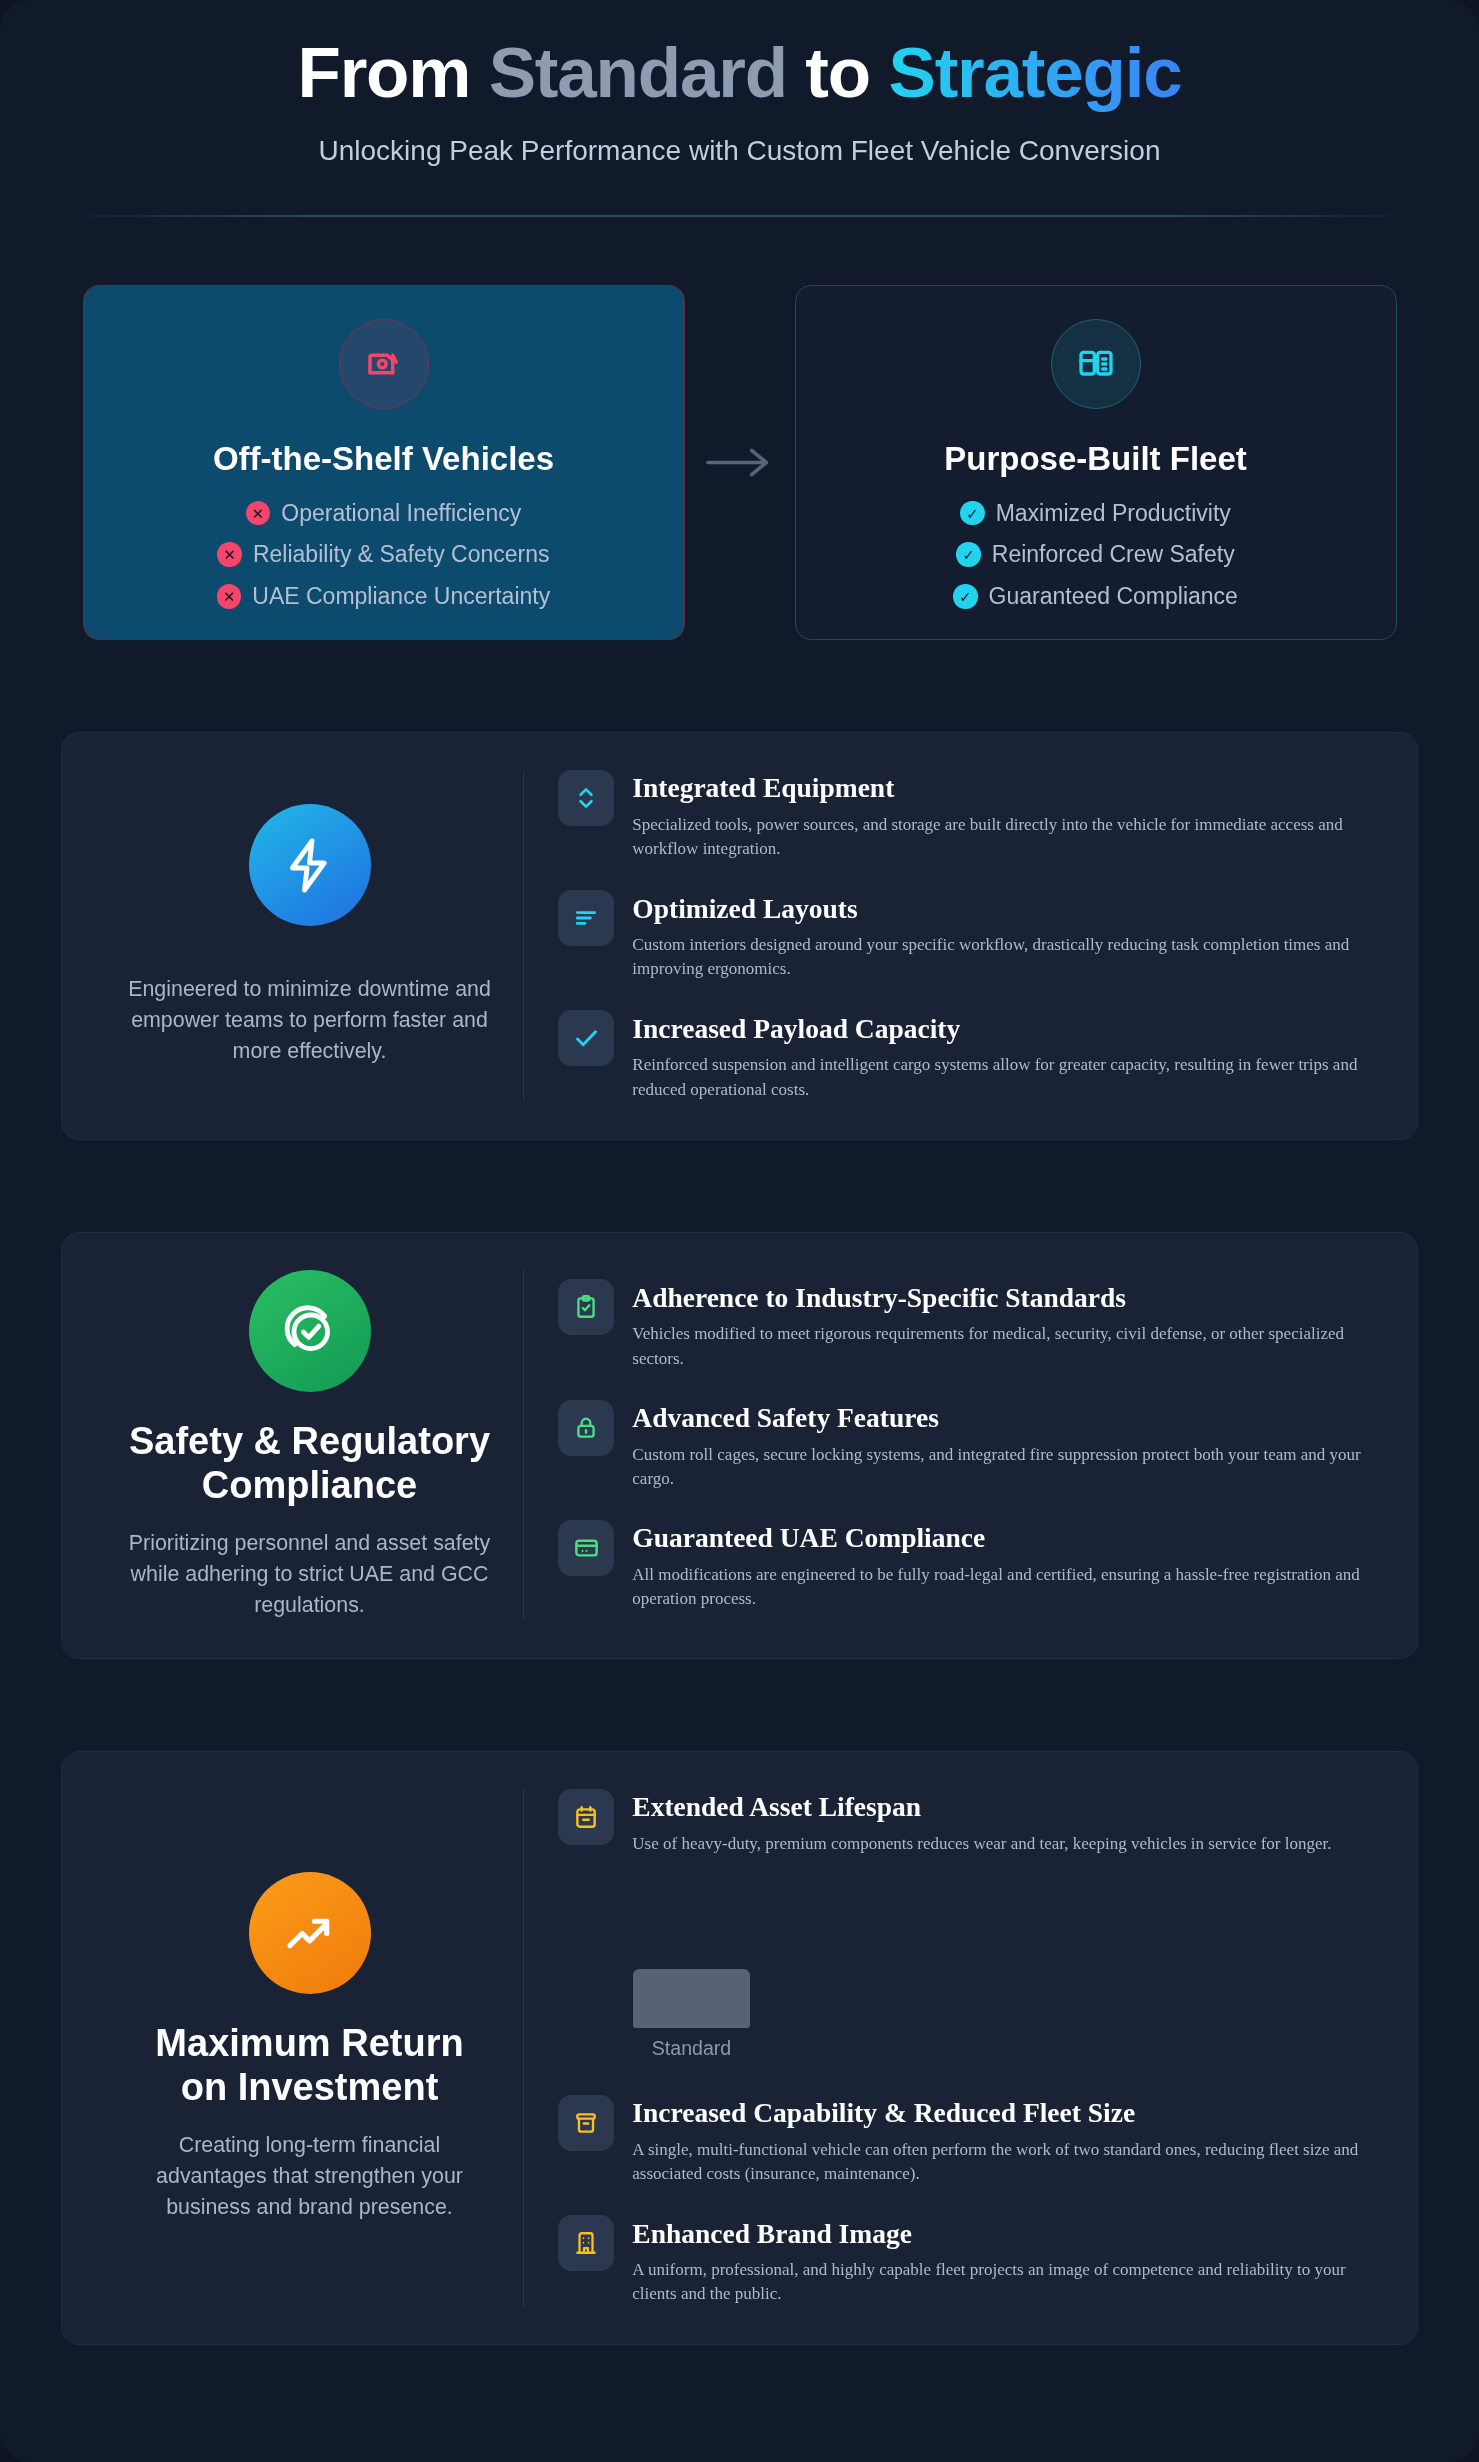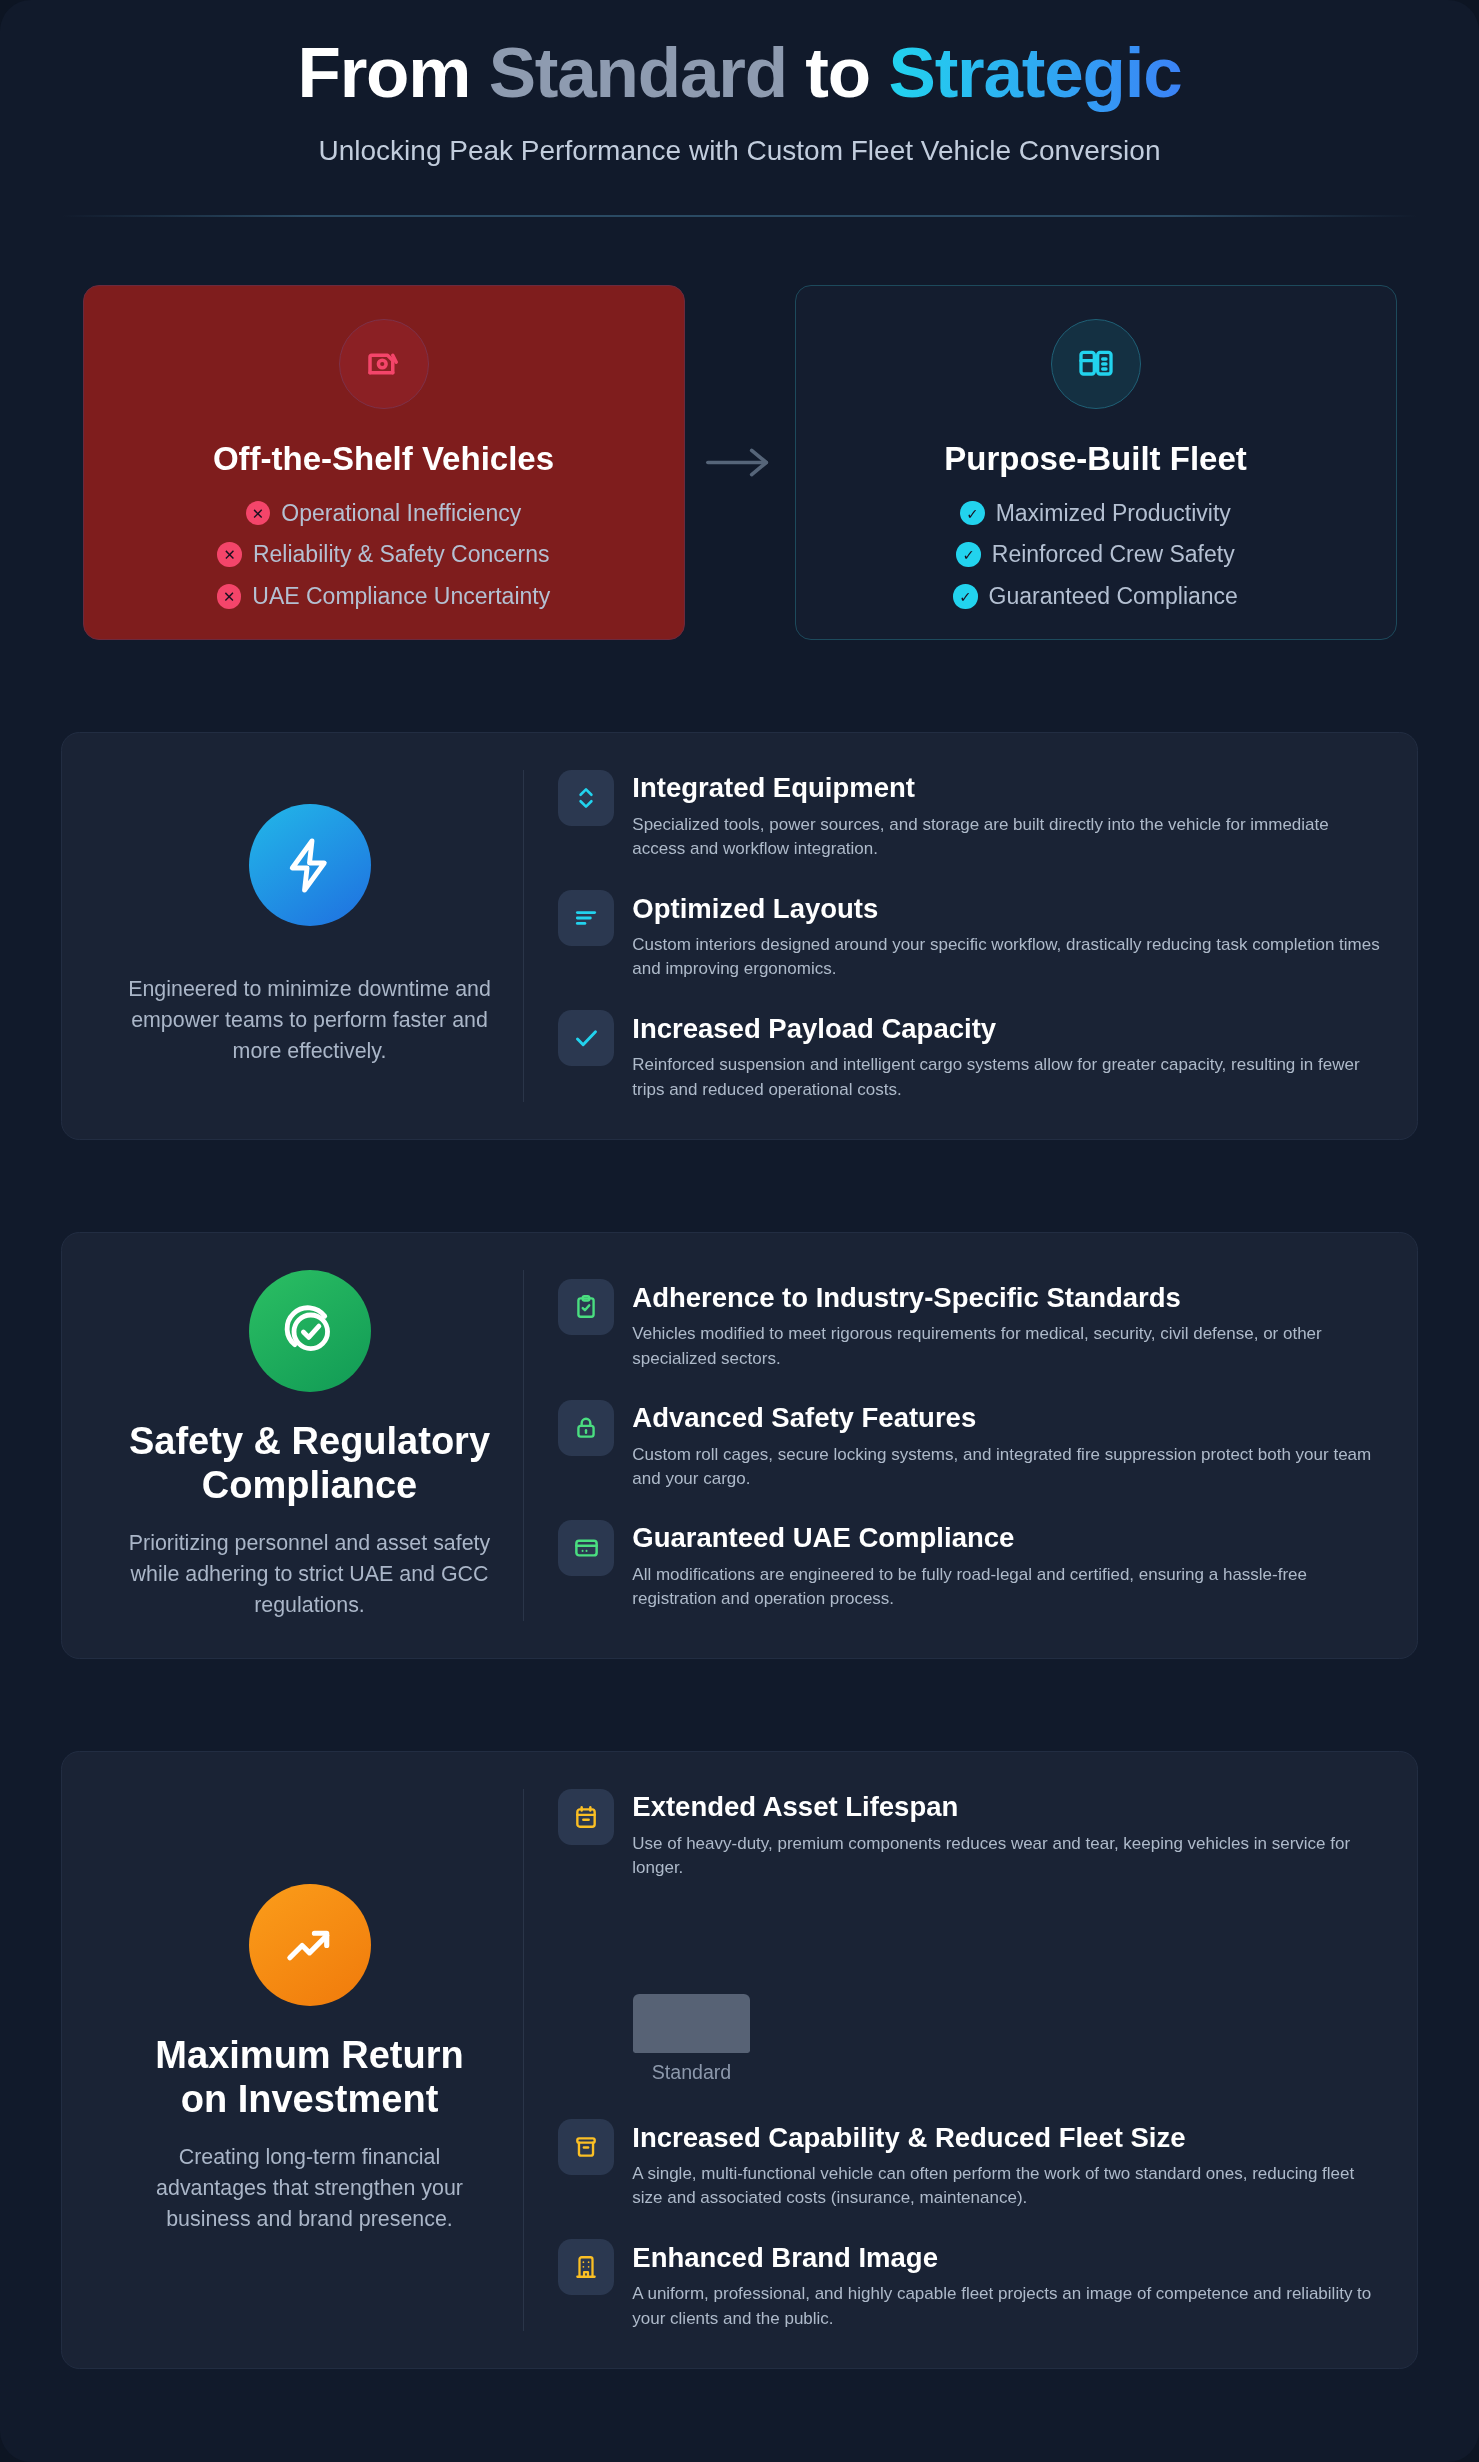--- a/index.html
+++ b/index.html
@@ -38,21 +38,21 @@
 
   
   .compare{
     display:flex;align-items:stretch;justify-content:center;
     margin-top:68px;gap:0;
   }
   .cmp-card{
     width:602px;border-radius:16px;padding:33px 24.5px 29px;
     text-align:center;background:#151e30;
   }
-  .cmp-card.bad{border:1.8px solid #6b2a3e;background:#7f1d1d;}
+  .cmp-card.bad{border:1.8px solid #6b2a3e;background:#0c4a6e;}
   .cmp-card.good{border:1.8px solid #1d4a5c;background:#141d2f;}
   .cmp-icon{
     width:90px;height:90px;border-radius:50%;margin:0 auto 31px;
     display:flex;align-items:center;justify-content:center;
   }
   .cmp-icon.bad{background:rgba(244,63,94,.10);border:1.8px solid #7d3149;}
   .cmp-icon.good{background:rgba(34,211,238,.10);border:1.8px solid #1f6076;}
   .cmp-title{font-size:33px;font-weight:700;color:#fff;margin-bottom:22px;}
   .cmp-list{display:flex;flex-direction:column;gap:14.7px;align-items:center;}
   .cmp-item{display:flex;align-items:center;gap:11px;font-size:23px;color:#b4c0d2;}
@@ -78,21 +78,21 @@
     padding:0 31px;border-right:1.2px solid #2a3549;
   }
   .pillar-circle{
     width:122px;height:122px;border-radius:50%;
     display:flex;align-items:center;justify-content:center;margin-bottom:27px;
   }
   .pillar-title{font-size:38px;font-weight:700;color:#fff;line-height:1.16;}
   .pillar-desc{margin-top:21px;font-size:21.4px;line-height:1.45;color:#aab6c8;}
 
   .pillar-right{flex:1;padding-left:34px;display:flex;flex-direction:column;justify-content:center;gap:29px;}
-  .feat{display:flex;gap:18.3px;align-items:flex-start;}
+  .feat{display:flex;gap:18.3px;align-items:flex-start;font-family:Liberation Serif, serif;}
   .feat-icon{
     width:56px;height:56px;flex:none;border-radius:13.4px;background:#2b3850;
     display:flex;align-items:center;justify-content:center;
   }
   .feat-body{flex:1;padding-top:2.4px;}
   .feat-title{font-size:27.5px;font-weight:700;color:#ffffff;margin-bottom:8.6px;}
   .feat-desc{font-size:17px;line-height:1.42;color:#aebaca;}
 
   
   .mini-chart{

